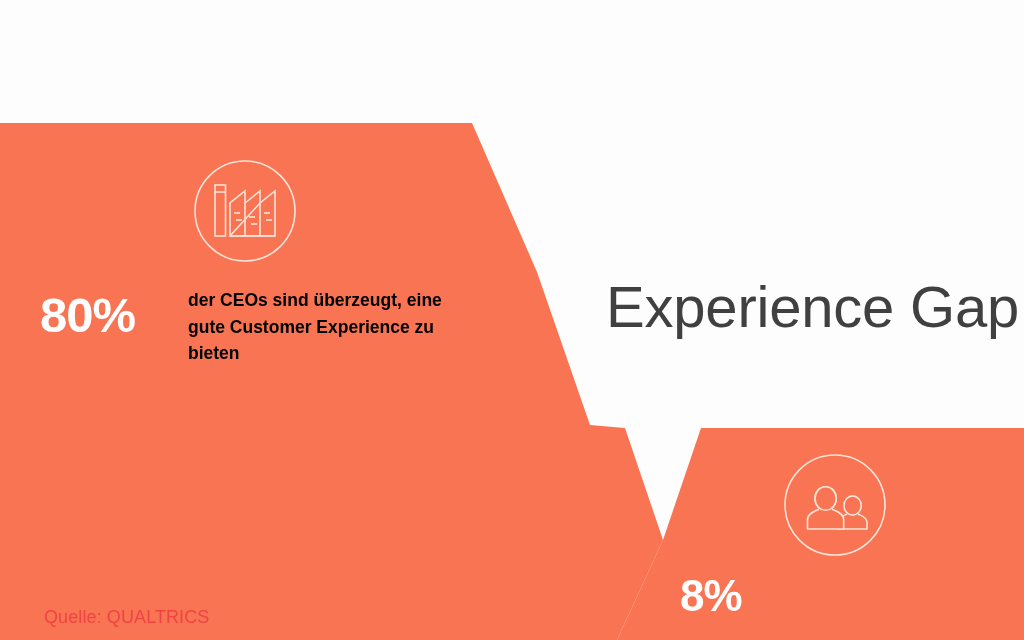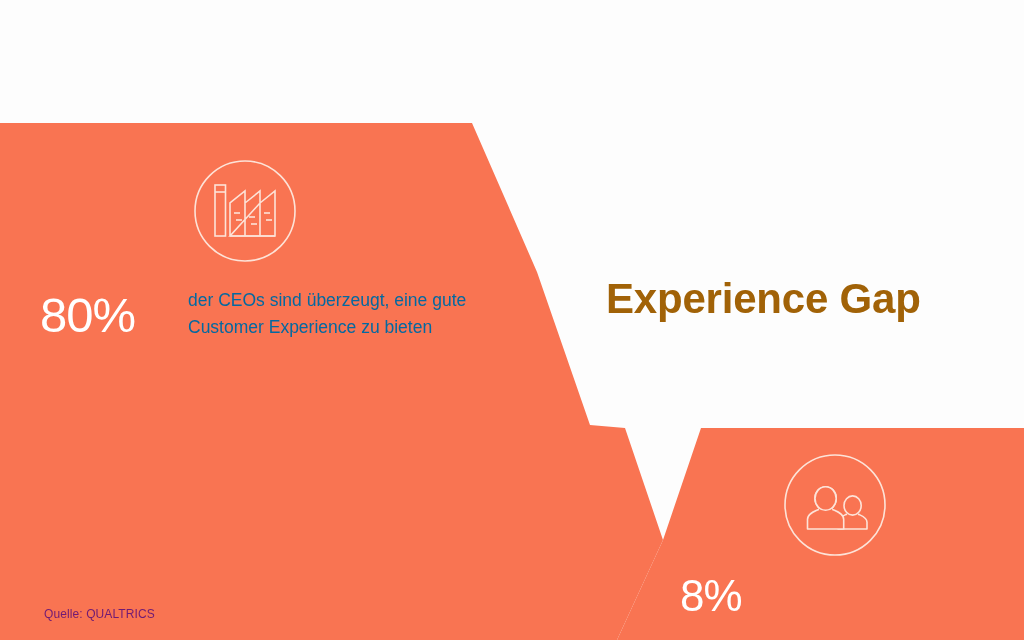--- a/index.html
+++ b/index.html
@@ -27,24 +27,24 @@
     top: 0;
     width: 1024px;
     height: 640px;
   }
 
   
   #headline {
     position: absolute;
     left: 606px;
     top: 278px;
-    font-size: 42px;
-    font-weight: bold;
+    font-size: 58px;
+    font-weight: normal;
     letter-spacing: -0.2px;
-    color: #a16207;
+    color: #404040;
     white-space: nowrap;
     line-height: 1;
   }
 
   
   #stat-ceo {
     position: absolute;
     left: 40px;
     top: 150px;
     width: 430px;
@@ -59,36 +59,36 @@
   #stat-ceo-row {
     position: absolute;
     left: 0;
     top: 137px;
     width: 430px;
     display: flex;
     align-items: flex-start;
   }
   .big-pct {
     color: #ffffff;
-    font-weight: normal;
+    font-weight: bold;
     line-height: 1;
     white-space: nowrap;
   }
   #stat-ceo-value {
     font-size: 49px;
     width: 148px;
     flex: 0 0 148px;
     letter-spacing: -1px;
     padding-top: 4px;
   }
   .stat-desc {
-    color: #0369a1;
+    color: #000000;
     font-size: 17.5px;
     line-height: 1.52;
-    font-weight: normal;
+    font-weight: bold;
   }
   #stat-ceo-desc { padding-top: 0px; }
 
   
   #stat-kunden {
     position: absolute;
     left: 676px;
     top: 452px;
     width: 348px;
   }
@@ -116,22 +116,22 @@
     text-align: left;
     padding-left: 4px;
   }
   #stat-kunden-desc { padding-top: 0px; }
 
   
   #source {
     position: absolute;
     left: 44px;
     top: 607px;
-    font-size: 12px;
-    color: #701a75;
+    font-size: 18px;
+    color: #ef4444;
     letter-spacing: 0.1px;
     white-space: nowrap;
   }
 </style>
 </head>
 <body>
 
 <div id="stage">
 
   <svg class="shape-layer" viewBox="0 0 1024 640" width="1024" height="640">

